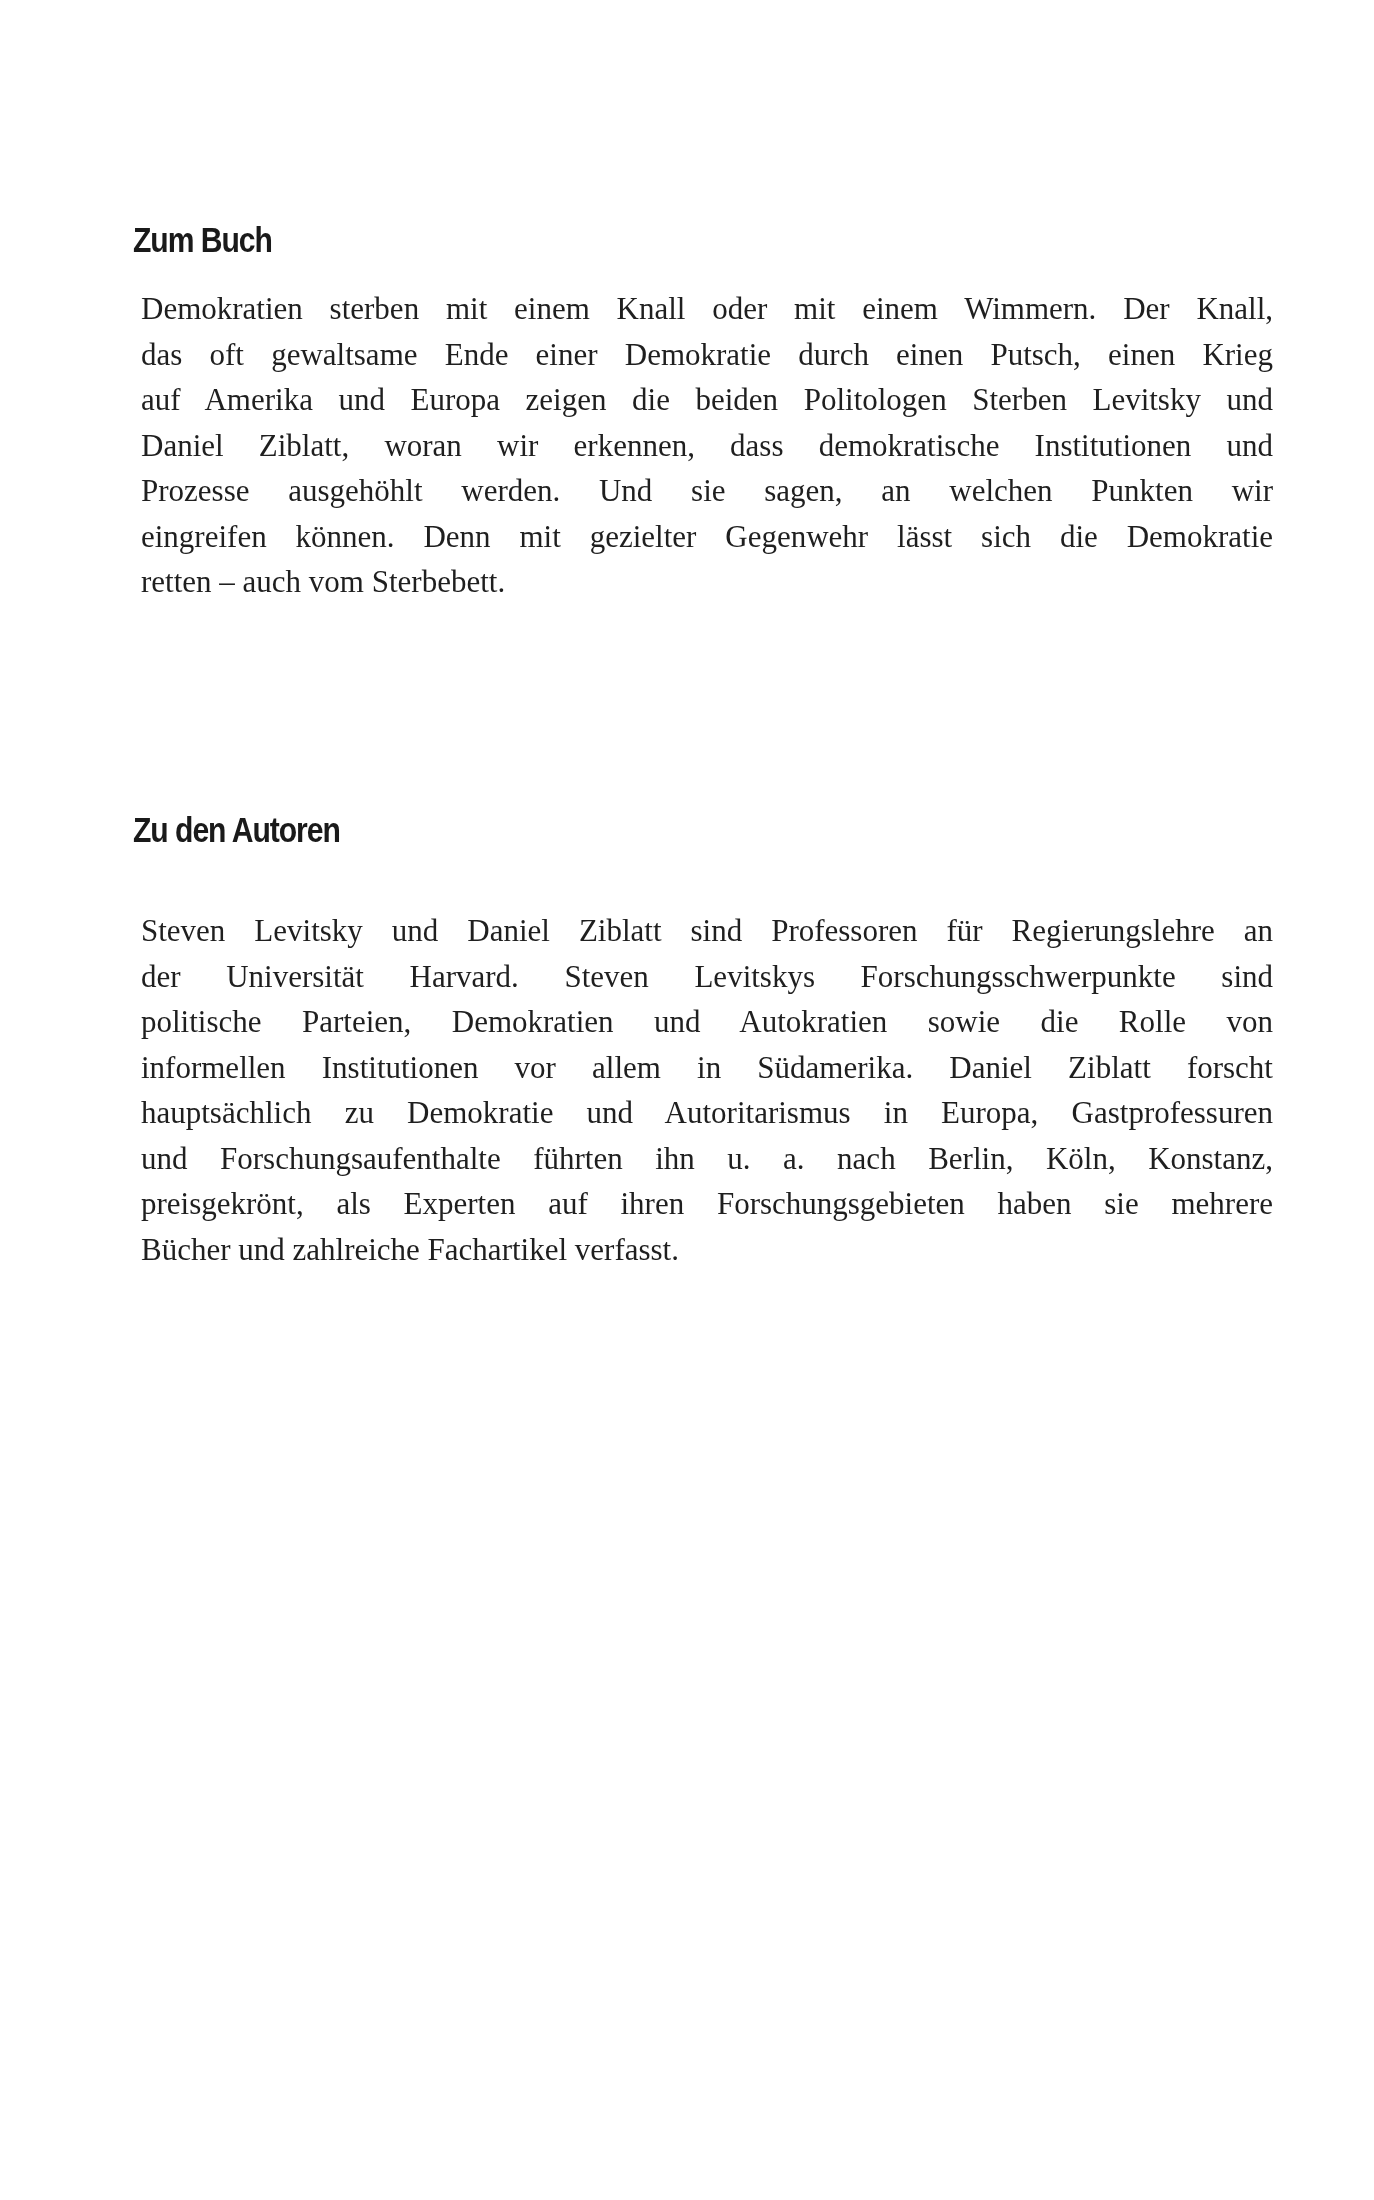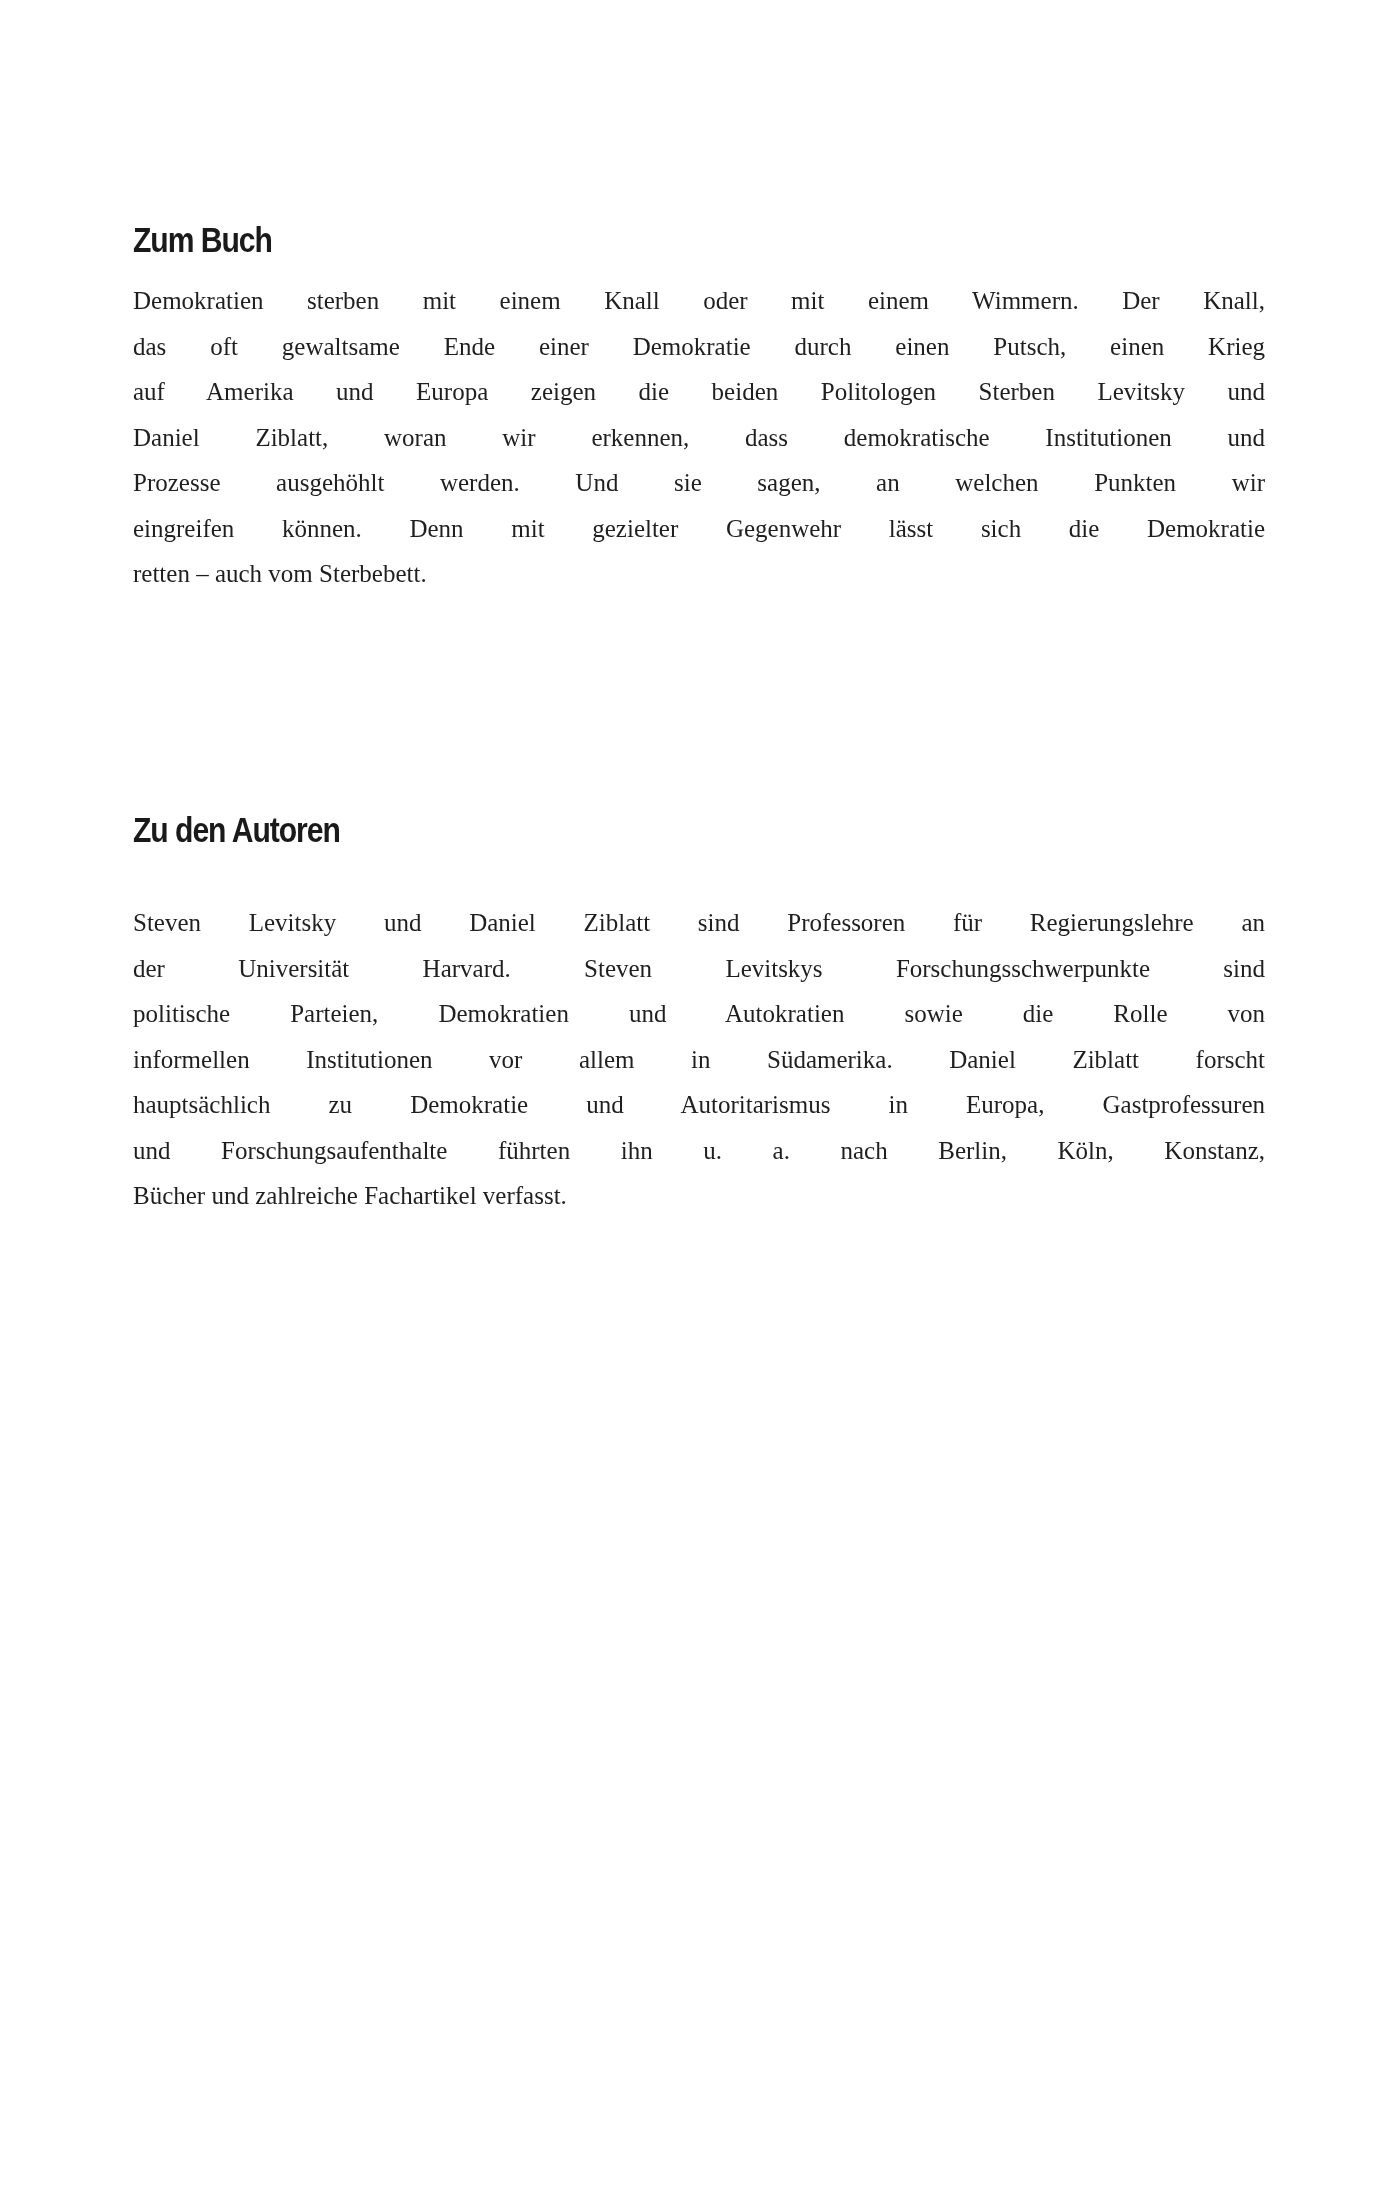--- a/index.html
+++ b/index.html
@@ -13,25 +13,25 @@
     color: #1a1a1a;
     letter-spacing: -1.2px;
     transform: scaleX(0.86);
     transform-origin: left center;
     white-space: nowrap;
     margin: 0;
   }
   .para {
     position: absolute; left: 0; width: 1132px;
     font-family: "Liberation Serif", serif;
-    font-size: 25px;
+    font-size: 31px;
     line-height: 45.5px;
     color: #1f1f1f;
     text-align: justify;
-    margin: 0;
+    margin: 8px;
   }
   .line { display: block; text-align: justify; text-align-last: justify; white-space: nowrap; height: 45.5px; }
   .line.last { text-align-last: left; }
   #h1 { top: 220px; }
   #p1 { top: 278px; }
   #h2 { top: 810px; }
   #p2 { top: 900px; }
 </style>
 </head>
 <body>
@@ -49,15 +49,16 @@
     </div>
 
   <h2 id="h2" class="heading">Zu den Autoren</h2>
   <div id="p2" class="para">
       <span class="line">Steven Levitsky und Daniel Ziblatt sind Professoren für Regierungslehre an</span>
       <span class="line">der Universität Harvard. Steven Levitskys Forschungsschwerpunkte sind</span>
       <span class="line">politische Parteien, Demokratien und Autokratien sowie die Rolle von</span>
       <span class="line">informellen Institutionen vor allem in Südamerika. Daniel Ziblatt forscht</span>
       <span class="line">hauptsächlich zu Demokratie und Autoritarismus in Europa, Gastprofessuren</span>
       <span class="line">und Forschungsaufenthalte führten ihn u. a. nach Berlin, Köln, Konstanz,</span>
+      <span class="line">preisgekrönt, als Experten auf ihren Forschungsgebieten haben sie mehrere</span>
       <span class="line last">Bücher und zahlreiche Fachartikel verfasst.</span>
     </div>
 </div>
 
 </body></html>

